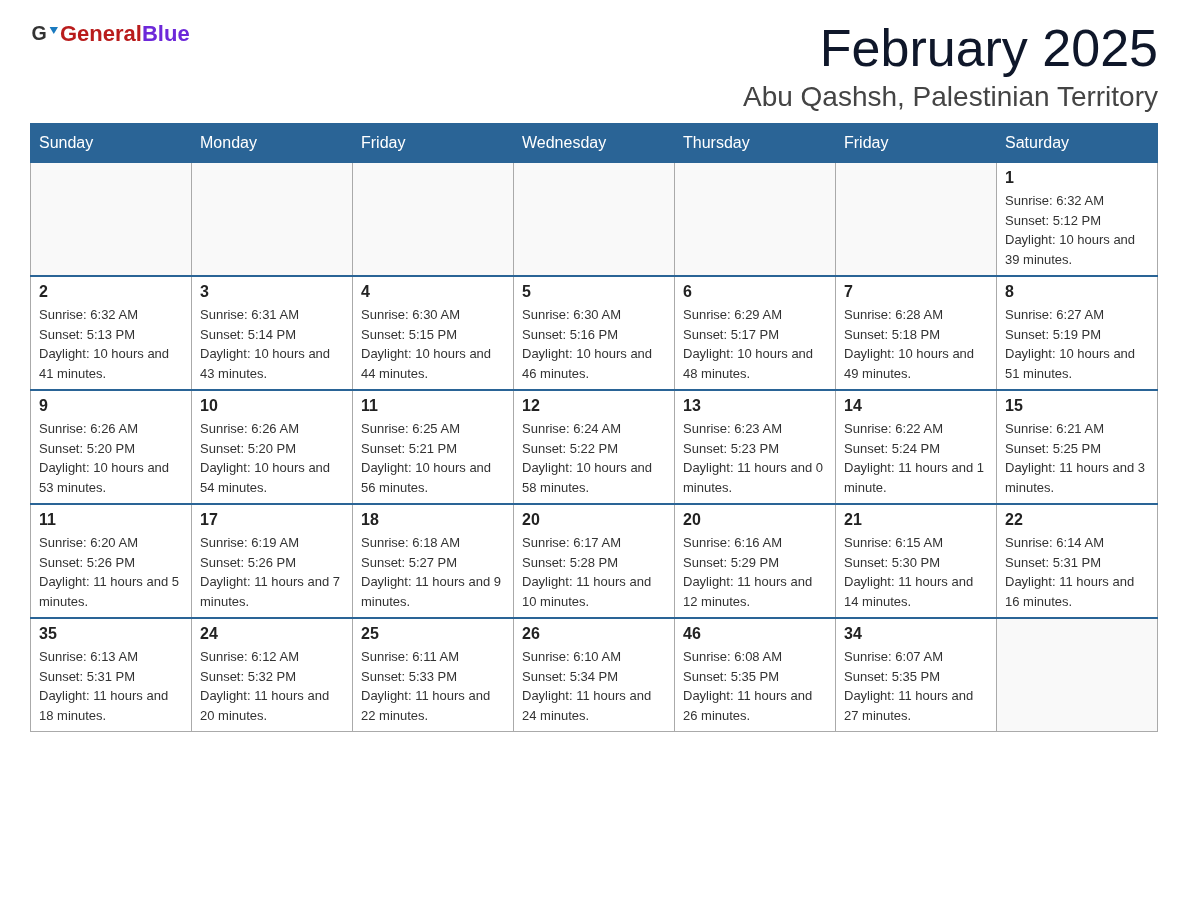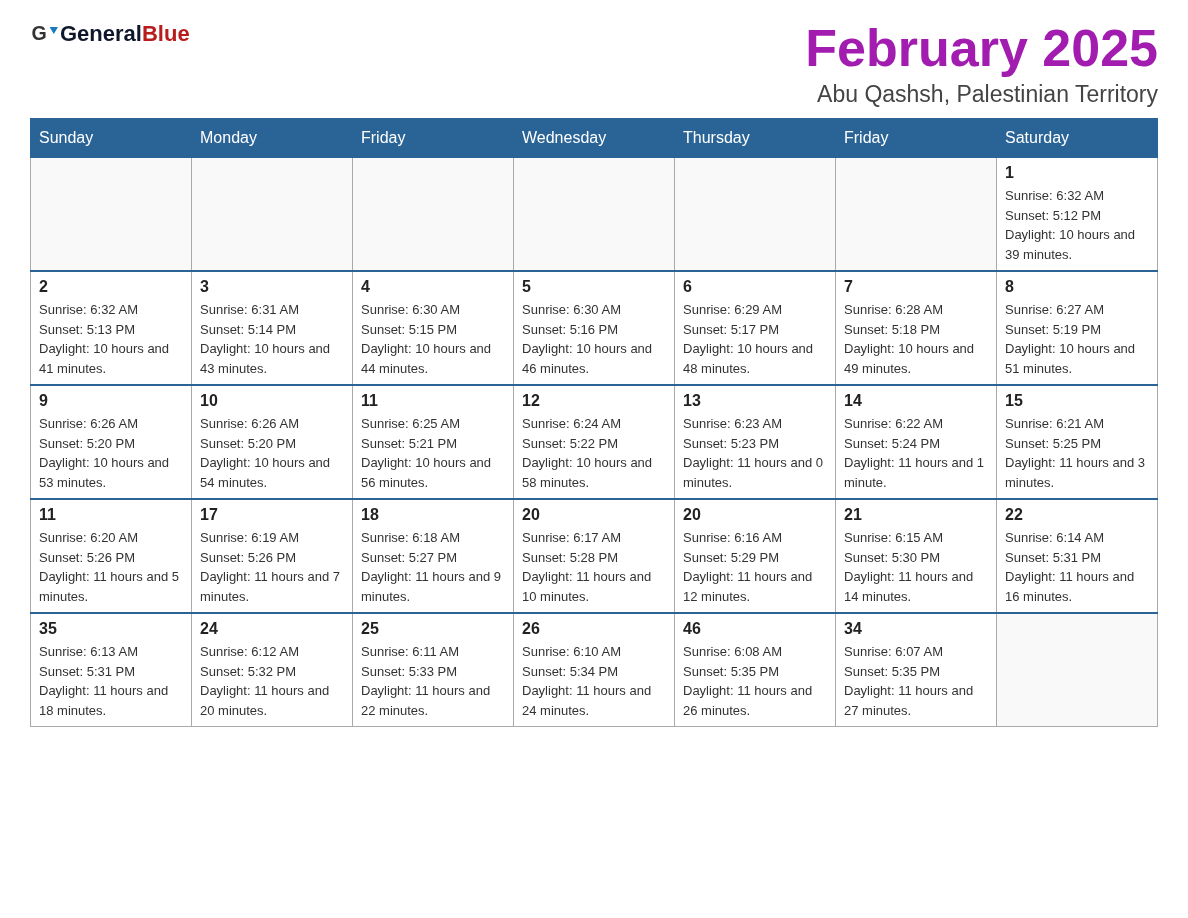--- a/index.html
+++ b/index.html
@@ -17,38 +17,38 @@
       align-items: flex-start;
       margin-bottom: 10px;
     }
     .logo {
       display: flex;
       align-items: center;
       font-size: 22px;
       font-weight: bold;
       color: #333;
     }
-    .logo-general { color: #0f172a; }
-    .logo-blue { color: #b91c1c; }
+    .logo-general { color: #b91c1c; }
+    .logo-blue { color: #6d28d9; }
     .logo-icon {
       width: 28px;
       height: 28px;
       margin-right: 2px;
     }
     .title-block {
       text-align: right;
     }
     .month-title {
       font-size: 52px;
-      font-weight: bold;
-      color: #a21caf;
+      font-weight: normal;
+      color: #0f172a;
       line-height: 1.1;
     }
     .location {
-      font-size: 23px;
+      font-size: 28px;
       color: #444;
       margin-top: 4px;
     }
     .calendar {
       width: 100%;
       border-collapse: collapse;
     }
     .calendar th {
       background: #2a6496;
       color: #fff;

